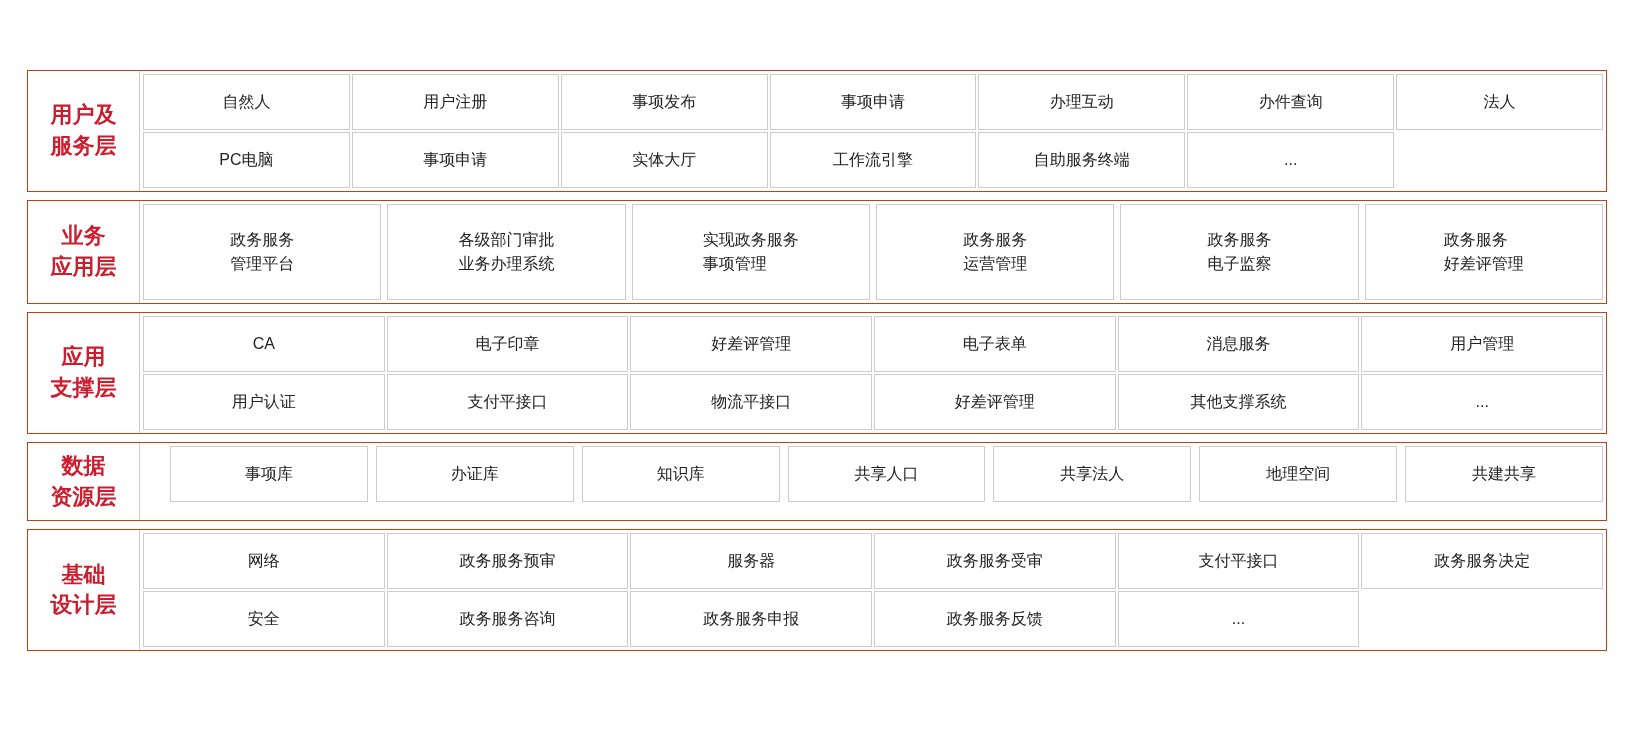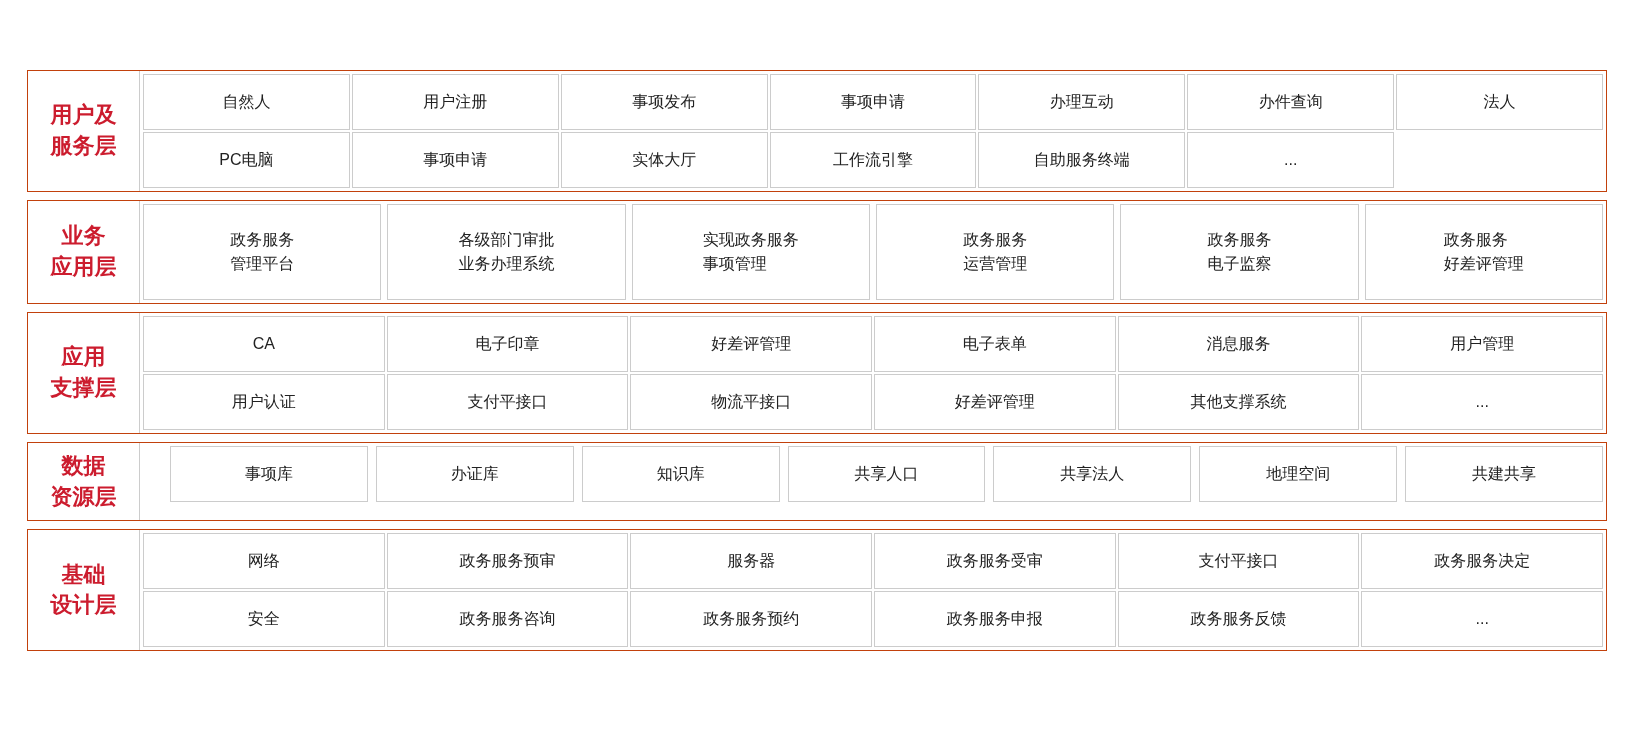--- a/index.html
+++ b/index.html
@@ -170,20 +170,19 @@
     <div class="section-content">
       <div class="grid-infra">
         <div class="gcell">网络</div>
         <div class="gcell">政务服务预审</div>
         <div class="gcell">服务器</div>
         <div class="gcell">政务服务受审</div>
         <div class="gcell">支付平接口</div>
         <div class="gcell">政务服务决定</div>
         <div class="gcell">安全</div>
         <div class="gcell">政务服务咨询</div>
-        <div class="gcell">政务服务预约</div>
         <div class="gcell">政务服务申报</div>
         <div class="gcell">政务服务反馈</div>
         <div class="gcell">...</div>
       </div>
     </div>
   </div>
 </div>
 
 </body></html>

